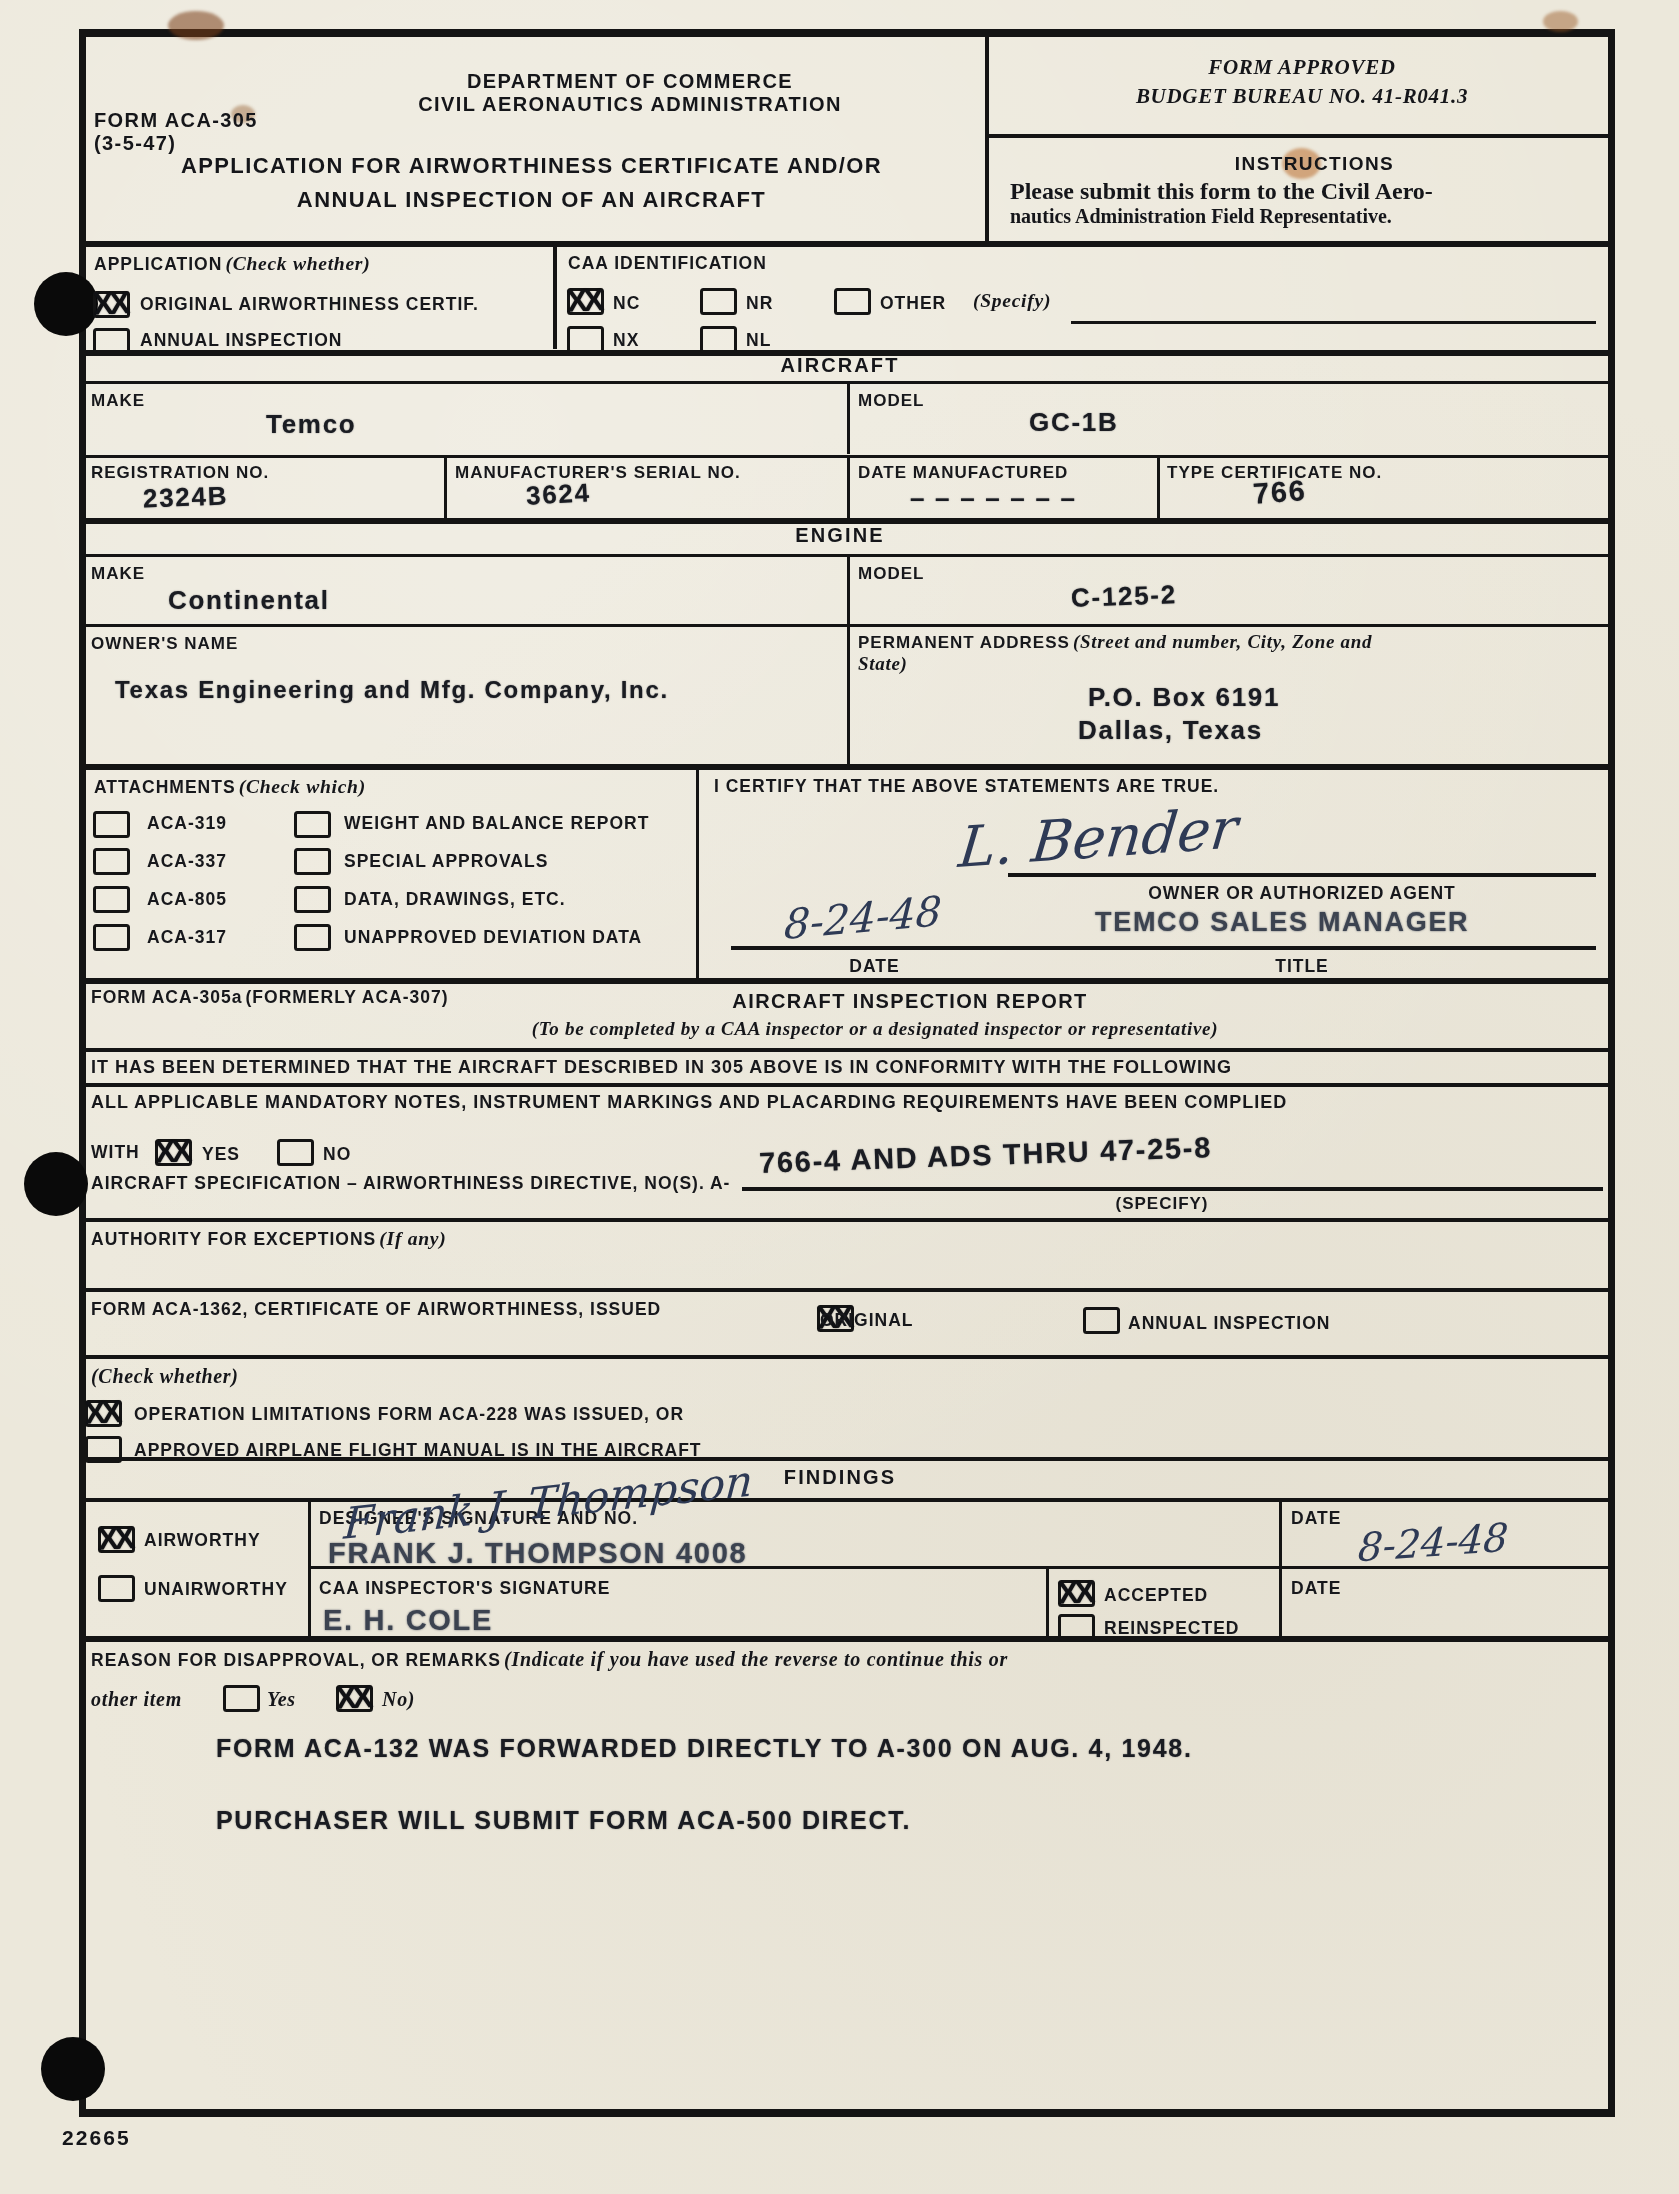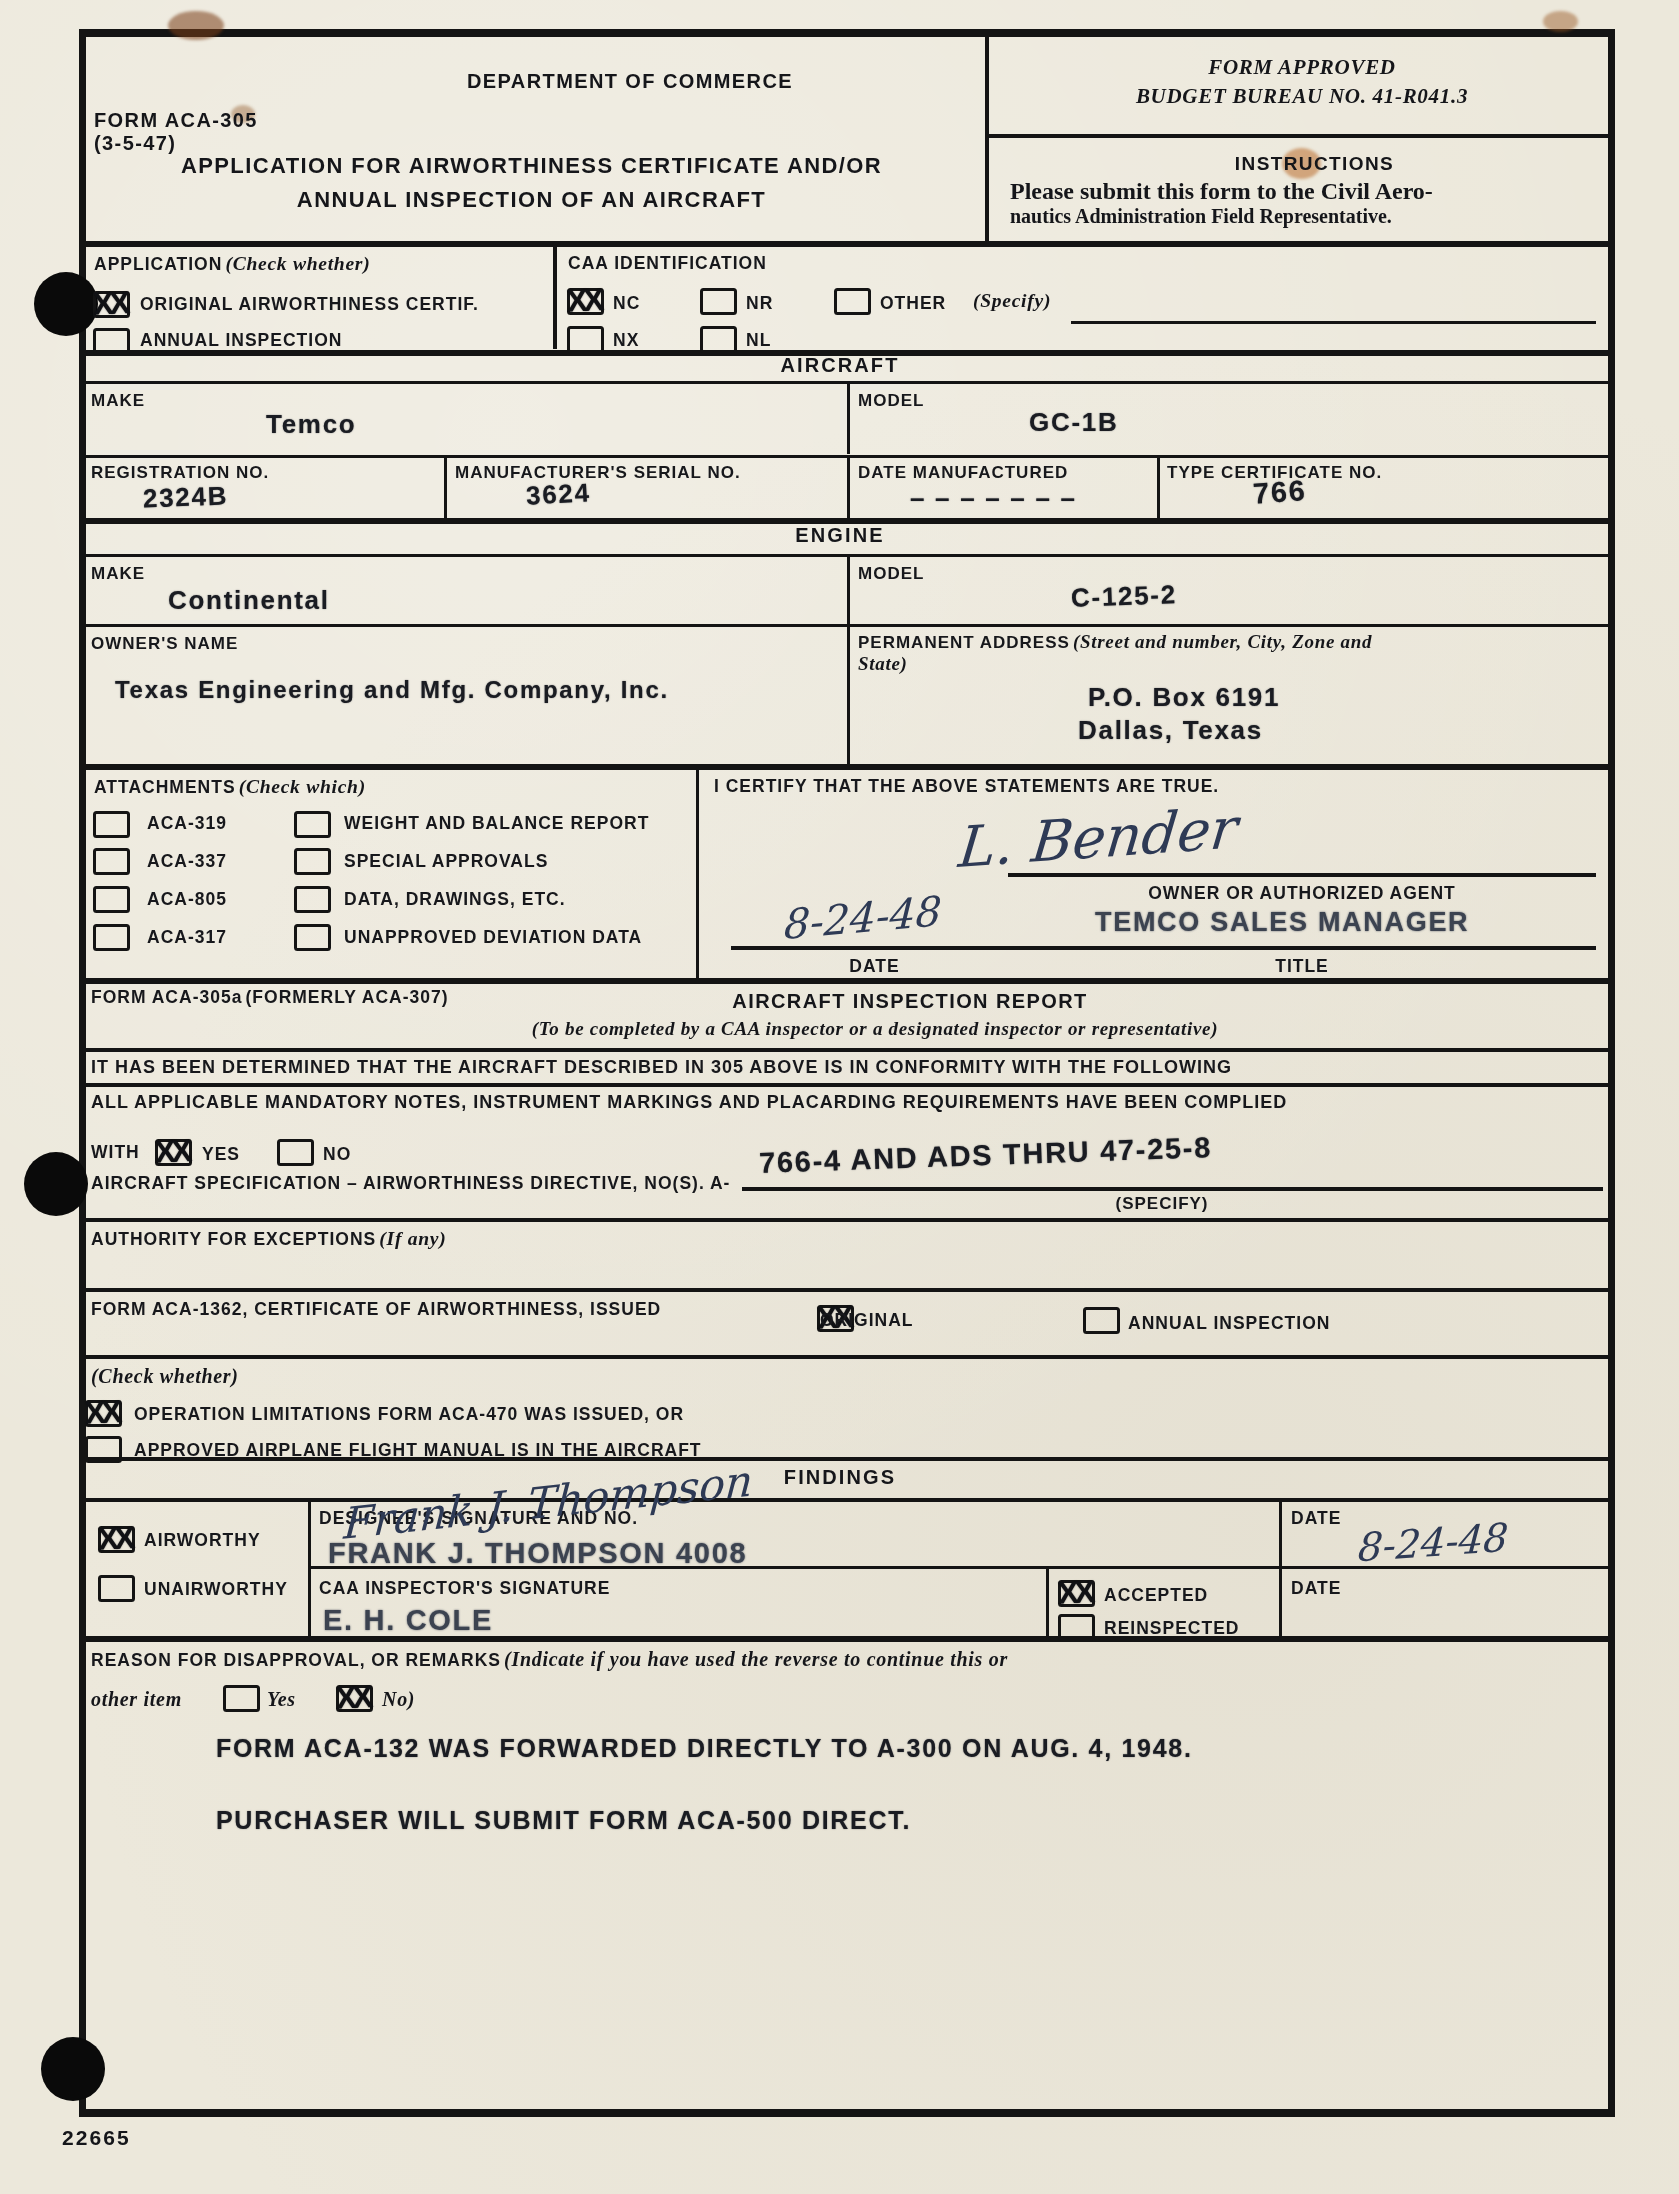--- a/index.html
+++ b/index.html
@@ -76,20 +76,21 @@
   <div class="stain" style="left:231px;top:105px;width:24px;height:18px;background:rgba(140,80,30,.4);"></div>
   <div class="stain" style="left:1282px;top:148px;width:39px;height:31px;background:rgba(186,108,44,.55);"></div>
   <div class="stain" style="left:1543px;top:11.2px;width:35px;height:21px;background:rgba(150,85,30,.45);"></div>
 
   <div class="cell" style="left:94px;top:69px;margin-top:40px;">
     <div class="lbl-lg">FORM ACA-305</div>
     <div class="lbl-lg">(3-5-47)</div>
   </div>
   <div class="cell center" style="left:294px;top:70px;width:672px;">
     <div class="lbl-lg">DEPARTMENT OF COMMERCE</div>
+    <div class="lbl-lg">CIVIL AERONAUTICS ADMINISTRATION</div>
   </div>
   <div class="cell center" style="left:94px;top:153px;width:875px;">
     <div class="lbl-lg" style="font-size:22px;">APPLICATION FOR AIRWORTHINESS CERTIFICATE AND/OR</div>
     <div class="lbl-lg" style="font-size:22px;margin-top:8.4px;">ANNUAL INSPECTION OF AN AIRCRAFT</div>
   </div>
   <div class="cell center" style="left:994px;top:55px;width:616px;">
     <div class="it" style="font-size:21px;">FORM APPROVED</div>
     <div class="it" style="font-size:21px;margin-top:4.2px;">BUDGET BUREAU NO. 41-R041.3</div>
   </div>
   <div class="cell" style="left:997px;top:153px;width:609px;margin-left:13px;">
@@ -211,21 +212,21 @@
   </div>
 
   <span class="cell lbl" style="left:91px;top:1299px;">FORM ACA-1362, CERTIFICATE OF AIRWORTHINESS, ISSUED</span>
   <span class="cb checked" style="left:817px;top:1305px;"></span>
   <span class="cell lbl" style="left:820px;top:1310px;">ORIGINAL</span>
   <span class="cb" style="left:1083px;top:1307px;"></span>
   <span class="cell lbl" style="left:1128px;top:1313px;">ANNUAL INSPECTION</span>
 
   <div class="cell it" style="left:91px;top:1365px;font-size:20px;">(Check whether)</div>
   <span class="cb checked" style="left:85px;top:1400px;"></span>
-  <span class="cell lbl" style="left:134px;top:1404px;">OPERATION LIMITATIONS FORM ACA-470 WAS ISSUED, OR</span>
+  <span class="cell lbl" style="left:134px;top:1404px;">OPERATION LIMITATIONS FORM ACA-228 WAS ISSUED, OR</span>
   <span class="cb" style="left:85px;top:1436px;"></span>
   <span class="cell lbl" style="left:134px;top:1440px;">APPROVED AIRPLANE FLIGHT MANUAL IS IN THE AIRCRAFT</span>
 
   <div class="bar" style="top:1466px;">FINDINGS</div>
 
   <span class="cb checked" style="left:98px;top:1526px;"></span>
   <span class="cell lbl" style="left:144px;top:1530px;">AIRWORTHY</span>
   <span class="cb" style="left:98px;top:1575px;"></span>
   <span class="cell lbl" style="left:144px;top:1579px;">UNAIRWORTHY</span>
 

